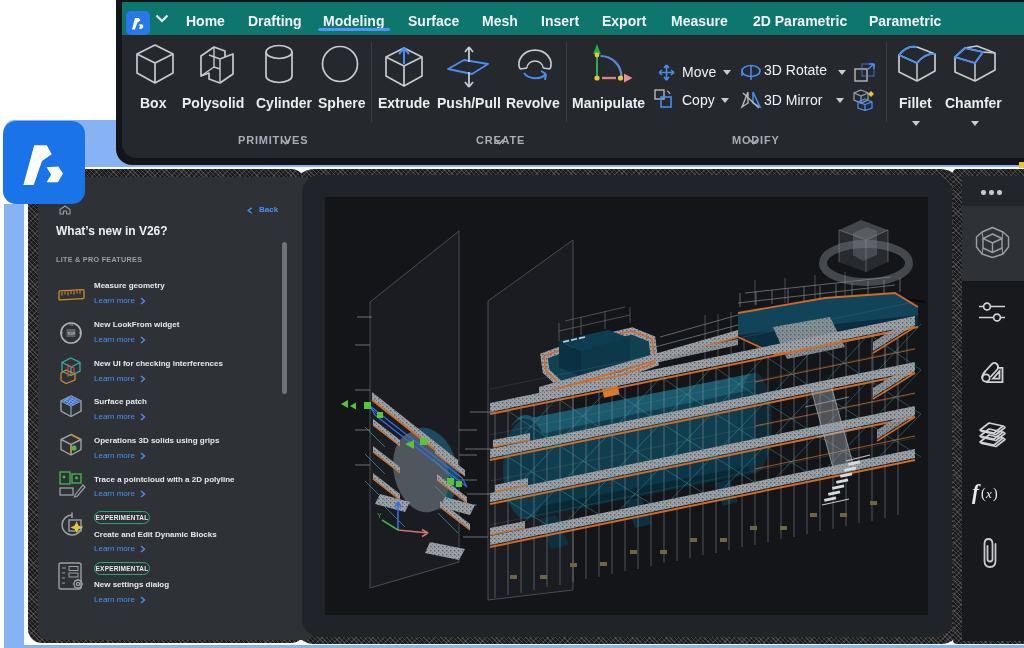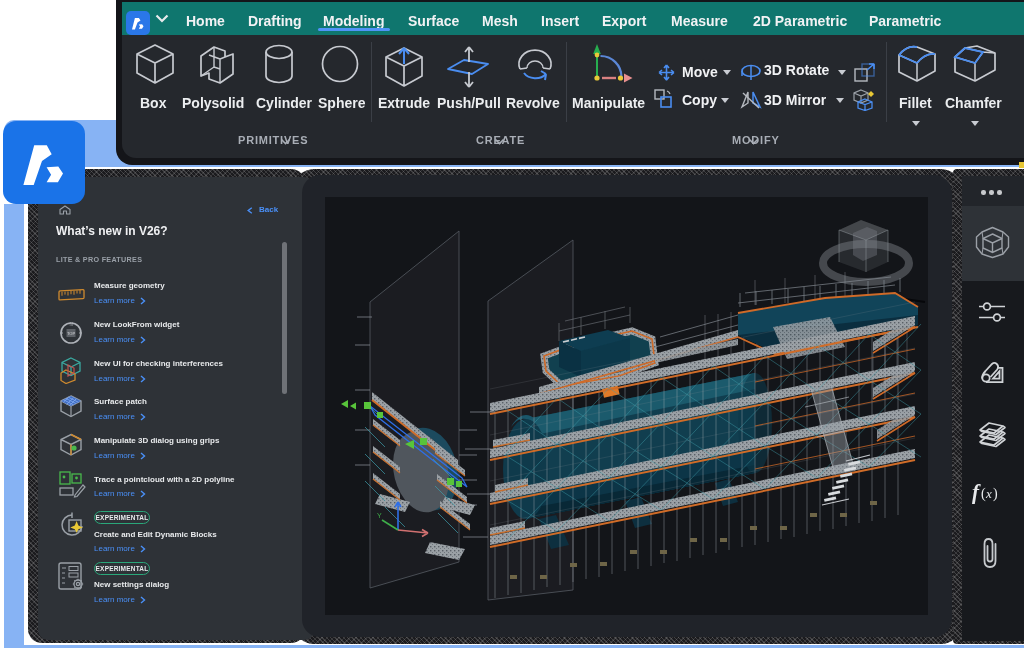--- a/index.html
+++ b/index.html
@@ -18,21 +18,21 @@
   #ribwrap{left:116px;top:0px;width:908px;height:165px;background:#141519;border-bottom-left-radius:16px;z-index:4;}
   #tabstrip{left:122px;top:2px;width:902px;height:33px;background:#0f766e;z-index:5;}
   #ribbody{left:122px;top:35px;width:902px;height:123px;background:#25282d;border-bottom-left-radius:14px;z-index:5;}
   .tab{position:absolute;top:11px;font-size:14px;font-weight:700;color:#f1f2f4;white-space:nowrap;}
   #modunder{position:absolute;left:196px;top:26px;width:72px;height:3px;background:#4f93f7;border-radius:2px;}
   #minilogo{position:absolute;left:4px;top:9px;width:24px;height:24px;background:#2a77e8;border-radius:5px;}
   .ricon{position:absolute;top:8px;}
   .rlabel{position:absolute;top:60px;font-size:14px;font-weight:700;color:#eceef0;text-align:center;white-space:nowrap;}
   .grplabel{position:absolute;top:99px;font-size:11px;font-weight:700;color:#a9aeb6;letter-spacing:0.8px;white-space:nowrap;padding-left:36px;}
   .vsep{position:absolute;top:7px;width:1px;height:80px;background:#3b3f46;}
-  .mrow{position:absolute;font-size:14px;font-weight:700;color:#f1f2f4;white-space:nowrap;}
+  .mrow{position:absolute;font-size:14px;font-weight:400;color:#f1f2f4;white-space:nowrap;}
   .caret{position:absolute;width:0;height:0;border-left:4px solid transparent;border-right:4px solid transparent;border-top:5px solid #c9ccd2;}
   #lpanel{overflow:hidden;padding-left:18px;}
   .lt{left:56px;font-size:8px;font-weight:700;color:#e8eaec;white-space:nowrap;letter-spacing:0px;}
   .lm{left:56px;font-size:8px;font-weight:400;color:#4a90f8;white-space:nowrap;}
   .lmc{left:102px;}
   .pill{left:56px;width:54px;height:11px;border:1px solid #2aa77a;border-radius:7px;font-size:6.5px;font-weight:700;color:#e8eaec;text-align:center;line-height:11px;letter-spacing:0.2px;}
   
   #lpwrap{left:28px;top:169px;width:277px;height:474px;background:#1b1b1e;border-radius:14px;z-index:2;background-image:repeating-linear-gradient(45deg, rgba(255,255,255,0.16) 0 1px, rgba(0,0,0,0) 1px 3px),repeating-linear-gradient(-45deg, rgba(255,255,255,0.12) 0 1px, rgba(0,0,0,0) 1px 4px);}
   #lpanel{left:38px;top:177px;width:258px;height:463px;background:#2e3237;border-radius:10px;z-index:3;}
   
@@ -258,21 +258,21 @@
   <span class="abs lm" style="top:235px">Learn more</span>
     <svg class="abs lmc" style="top:236px" width="6" height="8" viewBox="0 0 6 8">
       <path d="M1 1 L4.5 4 L1 7" stroke="#4a90f8" stroke-width="1.4" fill="none"></path>
     </svg>
 
   <svg class="abs" style="left:20px;top:256px" width="26" height="26" viewBox="0 0 26 26">
     <path d="M13 1.5 L23 6.5 L23 16.5 L13 22 L3 16.5 L3 6.5 Z M3 6.5 L13 11.5 L23 6.5 M13 11.5 L13 22" stroke="#9aa0a7" stroke-width="1.4" fill="none"></path>
     <path d="M13 1.5 L23 6.5 M13 11.5 L13 22" stroke="#cf8a2e" stroke-width="1.4" fill="none"></path>
     <circle cx="16" cy="15" r="2.6" fill="#49b94c"></circle>
   </svg>
-  <span class="abs lt" style="top:259px">Manipulate 3D dialog using grips</span>
+  <span class="abs lt" style="top:259px">Operations 3D solids using grips</span>
   <span class="abs lm" style="top:274px">Learn more</span>
     <svg class="abs lmc" style="top:275px" width="6" height="8" viewBox="0 0 6 8">
       <path d="M1 1 L4.5 4 L1 7" stroke="#4a90f8" stroke-width="1.4" fill="none"></path>
     </svg>
 
   <svg class="abs" style="left:20px;top:293px" width="28" height="28" viewBox="0 0 28 28">
     <rect x="2" y="2" width="10" height="12" stroke="#49b94c" stroke-width="1.3" fill="none"></rect>
     <rect x="14" y="4" width="9" height="9" stroke="#49b94c" stroke-width="1.3" fill="none"></rect>
     <circle cx="6" cy="7" r="1.4" fill="#49b94c"></circle>
       <circle cx="18.5" cy="8" r="1.4" fill="#49b94c"></circle>

